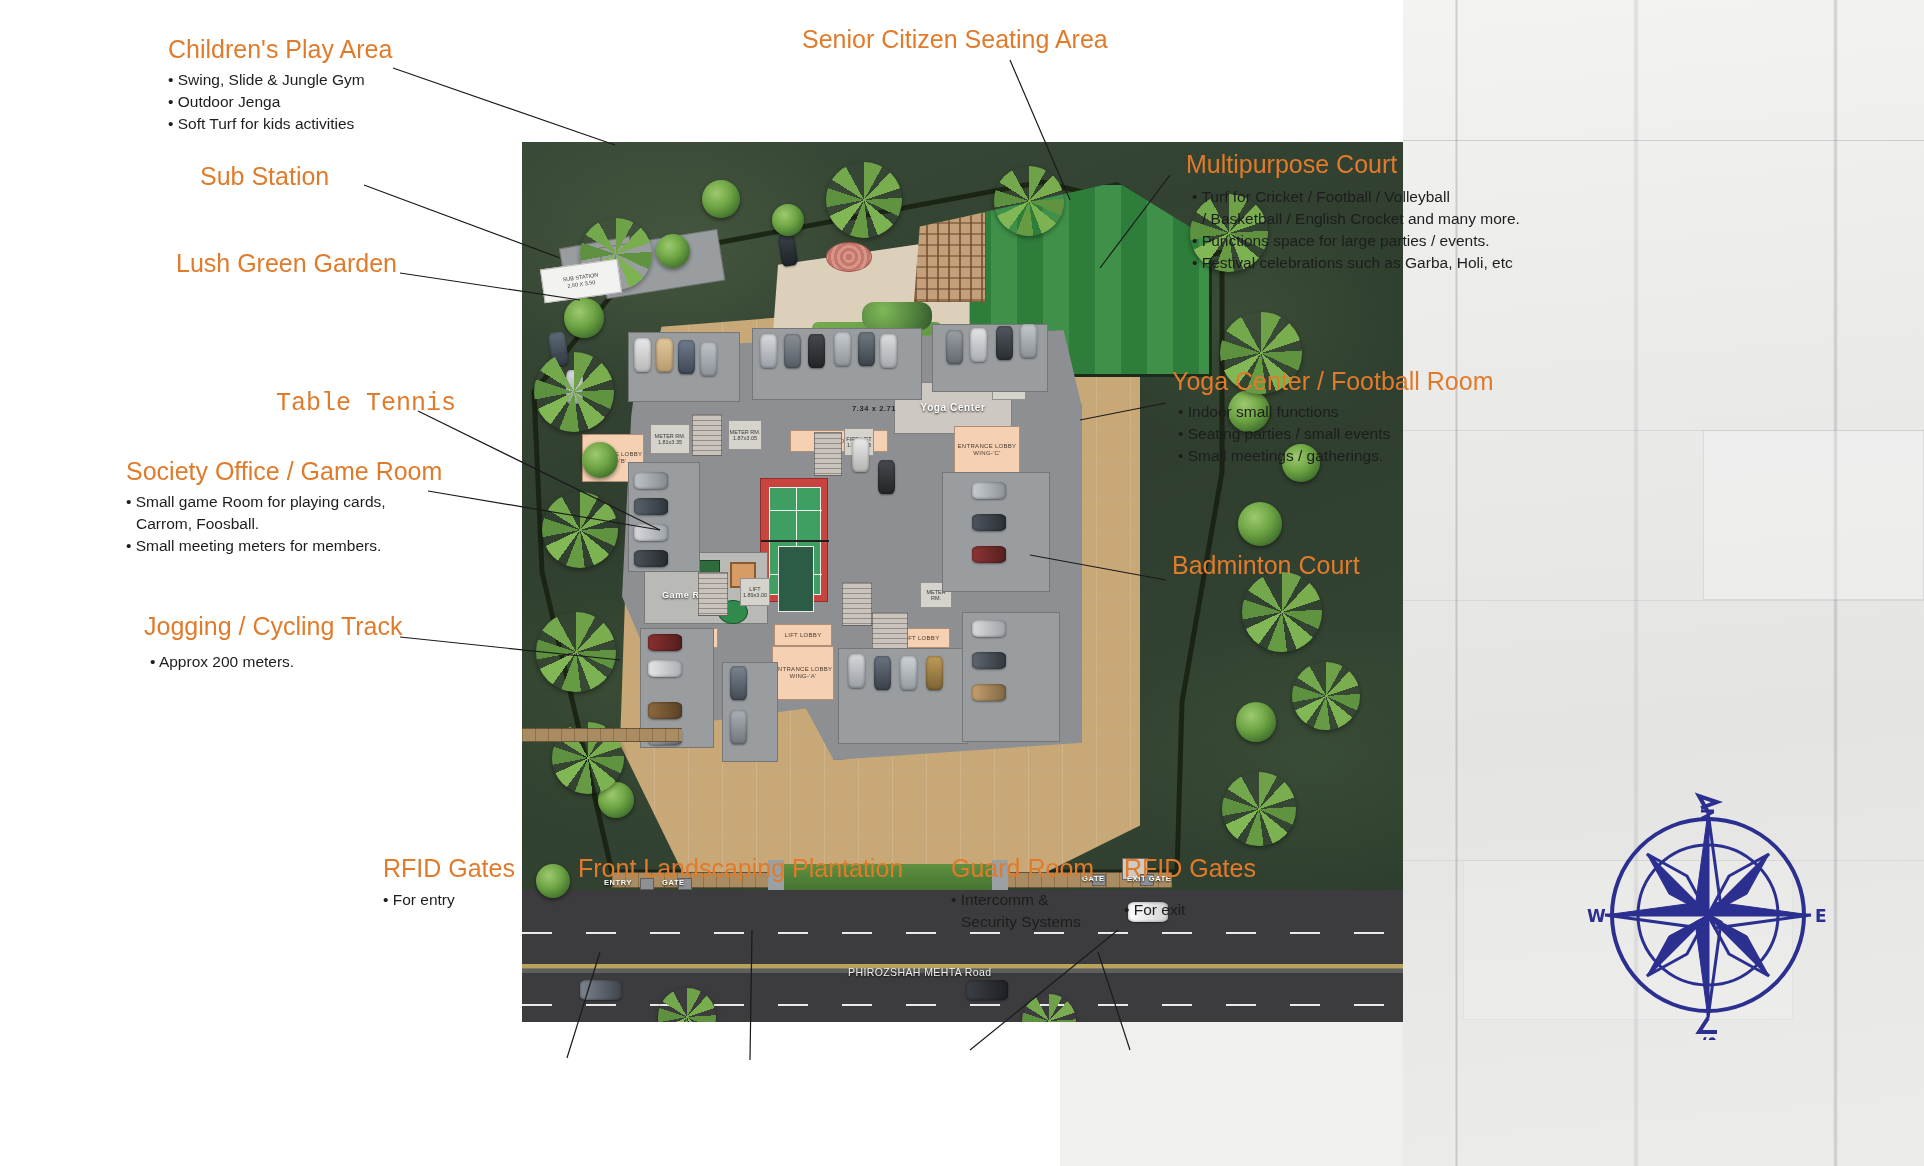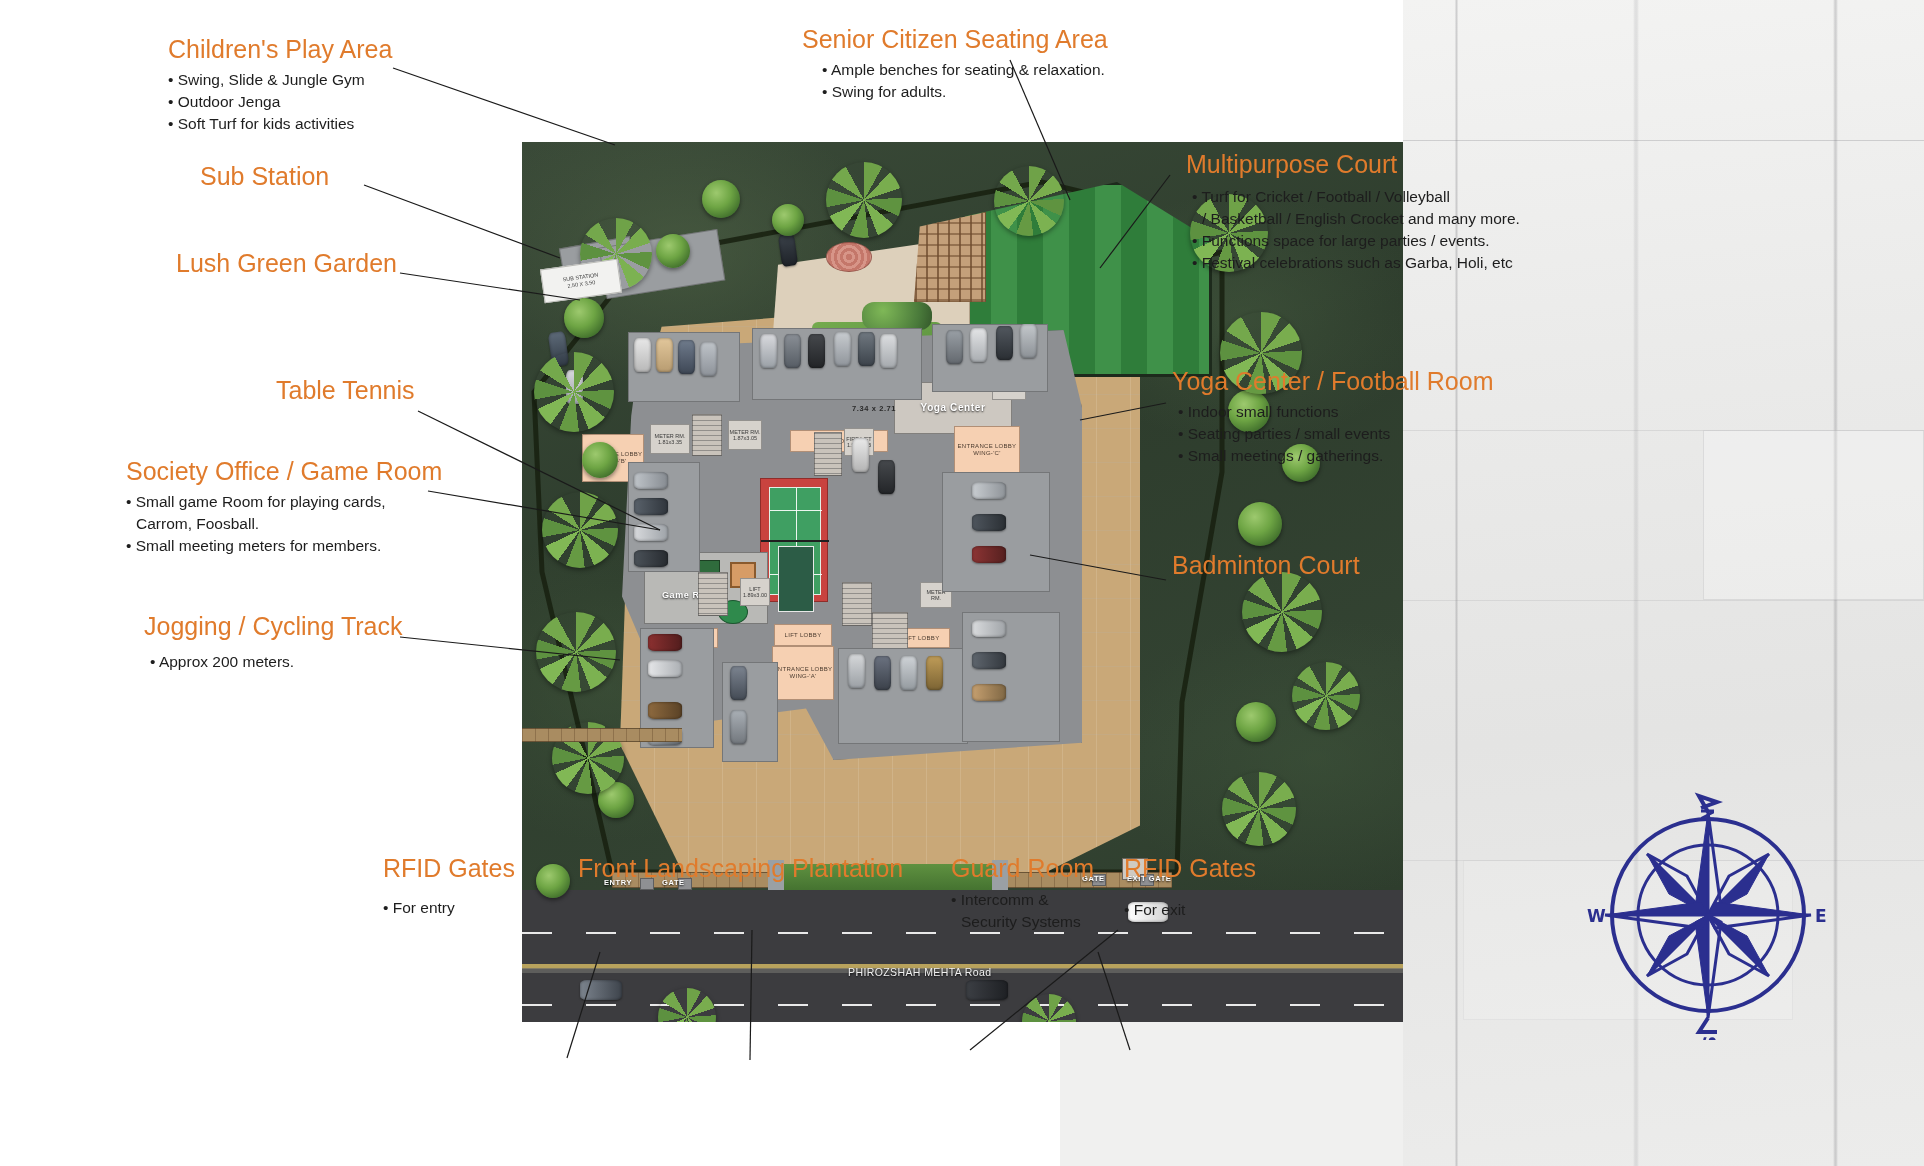--- a/index.html
+++ b/index.html
@@ -452,21 +452,21 @@
   </div>
 
   <div class="callout" style="left:200px;top:163px;">
     <h3>Sub Station</h3>
   </div>
 
   <div class="callout" style="left:176px;top:250px;">
     <h3>Lush Green Garden</h3>
   </div>
 
-  <div class="callout" style="left:276px;top:377px;">
+  <div class="callout" style="left:276px;top:390px;font-family:Liberation Mono, monospace;">
     <h3>Table Tennis</h3>
   </div>
 
   <div class="callout" style="left:126px;top:458px;">
     <h3>Society Office / Game Room</h3>
     <ul>
       <li>Small game Room for playing cards,</li>
       <li class="cont">Carrom, Foosball.</li>
       <li>Small meeting meters for members.</li>
     </ul>
@@ -474,24 +474,20 @@
 
   <div class="callout" style="left:144px;top:613px;">
     <h3>Jogging / Cycling Track</h3>
     <ul style="margin-top:10px;margin-left:6px;">
       <li>Approx 200 meters.</li>
     </ul>
   </div>
 
   <div class="callout" style="left:802px;top:26px;">
     <h3>Senior Citizen Seating Area</h3>
-    <ul style="margin-left:20px;">
-      <li>Ample benches for seating &amp; relaxation.</li>
-      <li>Swing for adults.</li>
-    </ul>
   </div>
 
   <div class="callout" style="left:1186px;top:151px;">
     <h3>Multipurpose Court</h3>
     <ul style="margin-left:6px;margin-top:7px;">
       <li>Turf for Cricket / Football / Volleyball</li>
       <li class="cont">/ Basketball / English Crocket and many more.</li>
       <li>Functions space for large parties / events.</li>
       <li>Festival celebrations such as Garba, Holi, etc</li>
     </ul>
@@ -505,21 +501,21 @@
       <li>Small meetings / gatherings.</li>
     </ul>
   </div>
 
   <div class="callout" style="left:1172px;top:552px;">
     <h3>Badminton Court</h3>
   </div>
 
   <div class="callout" style="left:383px;top:855px;">
     <h3>RFID Gates</h3>
-    <ul style="margin-top:14px;">
+    <ul style="margin-top:6px;">
       <li>For entry</li>
     </ul>
   </div>
 
   <div class="callout" style="left:578px;top:855px;">
     <h3>Front Landscaping Plantation</h3>
   </div>
 
   <div class="callout" style="left:951px;top:855px;">
     <h3>Guard Room</h3>

